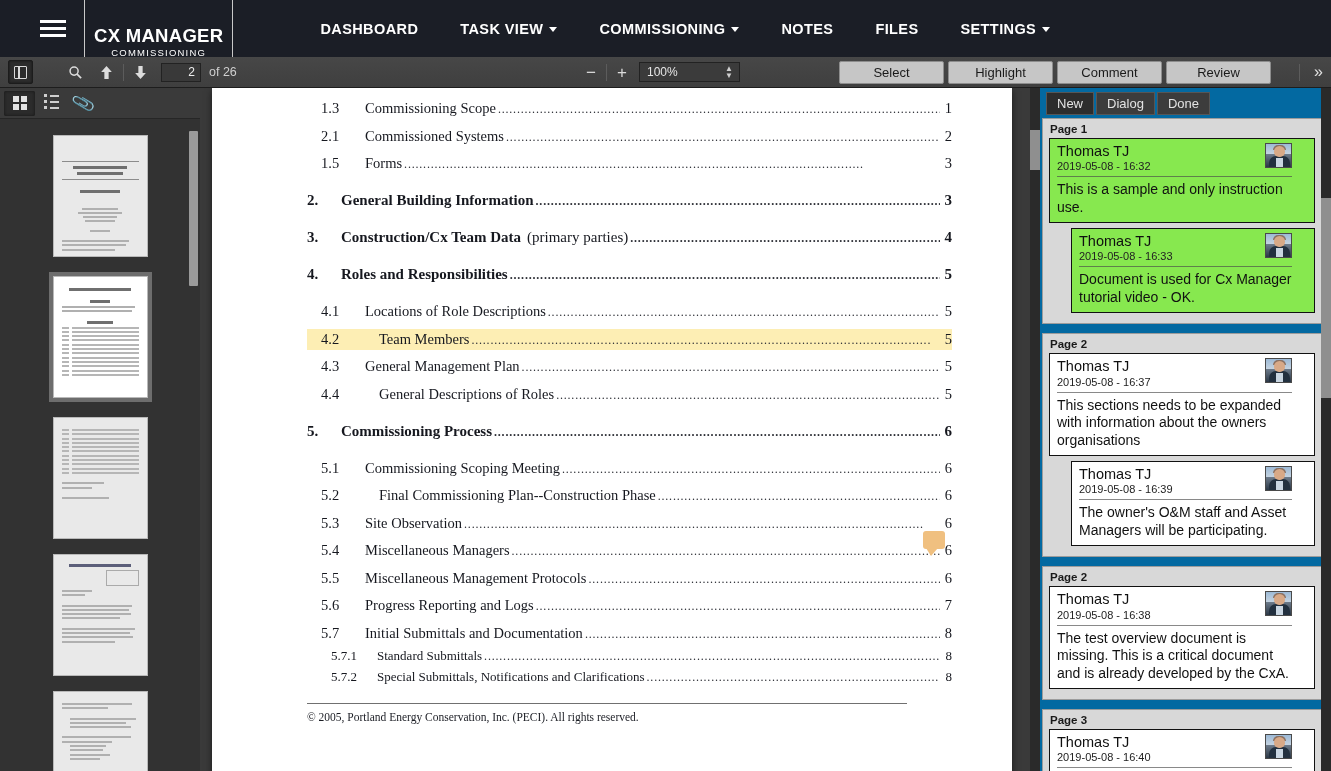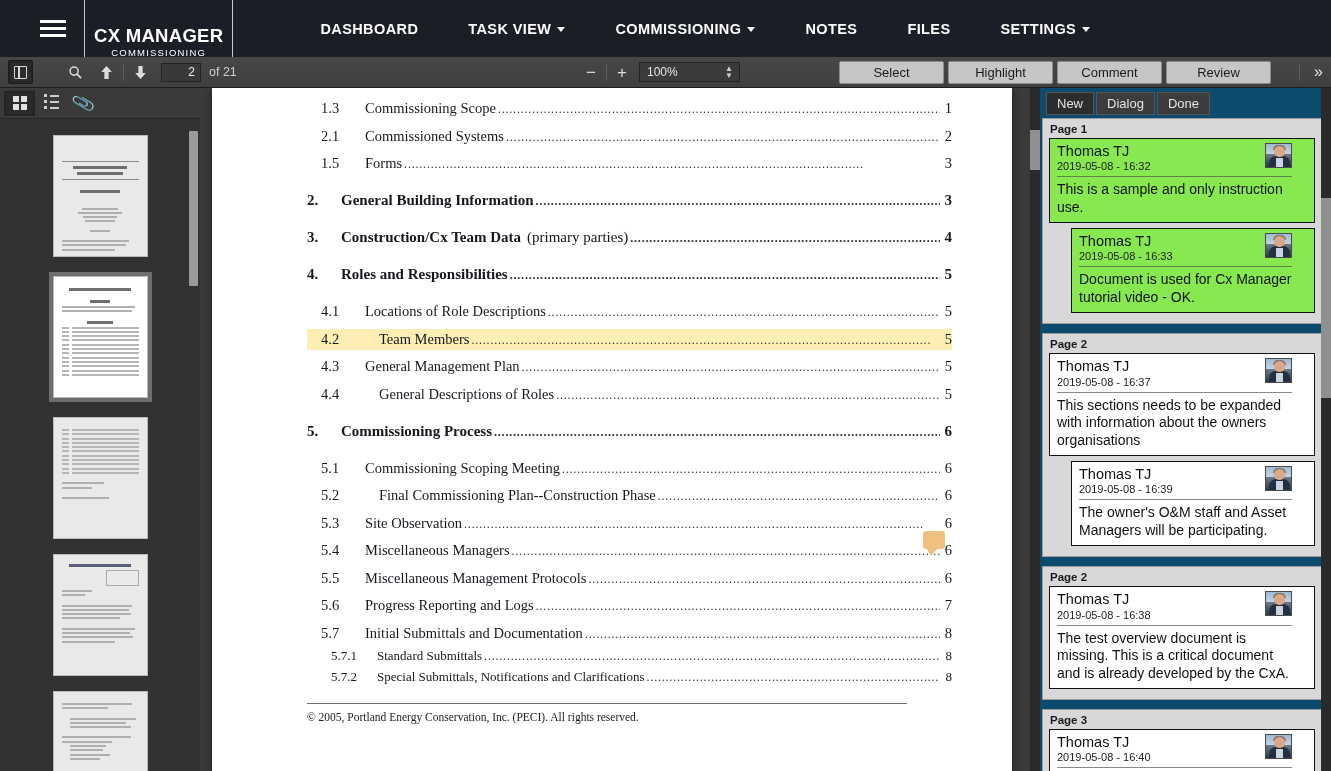--- a/index.html
+++ b/index.html
@@ -29,21 +29,21 @@
     border: 1px solid #c9c9c9;
     padding: 4px 9px 5px 9px;
     text-align: center;
     color: #ffffff;
     line-height: 1.0;
     margin-right: 14px;
     cursor: pointer;
   }
   .brand-main { font-size: 18.5px; font-weight: 700; letter-spacing: .3px; display:block;margin-top:28px; }
   .brand-sub { font-size: 9.5px; letter-spacing: 1.2px; display:block; margin-top: 2px; }
-  .nav-links { display: flex; align-items: flex-end; gap: 8px; margin-left: 52px; }
+  .nav-links { display: flex; align-items: flex-end; gap: 0px; margin-left: 52px; }
   .nav-link {
     color: #ffffff; font-size: 14.5px; font-weight: 700;
     letter-spacing: .4px; padding: 6px 21px; cursor: pointer;
     white-space: nowrap;
   }
   .nav-link .caret {
     display: inline-block; margin-left: 6px;
     border-left: 4px solid transparent; border-right: 4px solid transparent;
     border-top: 5px solid #ffffff; vertical-align: middle;
   }
@@ -171,21 +171,21 @@
     position: absolute; right: 67px; top: 443px;
     width: 22px; height: 18px; background: #f0c080; border-radius: 3px;
   }
   .comment-marker:after {
     content:''; position:absolute; left: 3px; bottom: -7px;
     border-left: 5px solid transparent; border-right: 7px solid transparent;
     border-top: 8px solid #f0c080;
   }
 
   
-  .comments-panel { width: 301px; height: 683px; background: #0c4a6e; position: relative; flex: none; }
+  .comments-panel { width: 301px; height: 683px; background: #0369a1; position: relative; flex: none; }
   .cp-scroll-track { position:absolute; left:0; top:0; width:10px; height:683px; background:#2a2a2a; }
   .cp-scroll-thumb { position:absolute; left:0; top:42px; width:10px; height:40px; background:#8f8f8f; }
   .cp-right-track { position:absolute; right:0; top:0; width:10px; height:683px; background:#2a2a2a; }
   .cp-right-thumb { position:absolute; right:0; top:110px; width:10px; height:200px; background:#8f8f8f; }
 
   .cp-toolbar { padding: 4px 0 0 16px; display: flex; gap: 2px; }
   .cp-btn {
     background: #3c3c3c; border: 1px solid #565656; color: #e3e3e3;
     font-size: 13px; padding: 3px 10px; cursor: pointer;
   }
@@ -261,21 +261,21 @@
     </svg>
   </div>
   <span class="sep"></span>
   <div class="tb-btn">
     <svg width="13" height="15" viewBox="0 0 12 14">
       <polygon points="6,13 11,7.5 8,7.5 8,1 4,1 4,7.5 1,7.5" fill="#dcdcdc"></polygon>
     </svg>
   </div>
   <div style="width:8px"></div>
   <input class="page-input" readonly="" value="2" style="">
-  <span class="of-label">of 21</span>
+  <span class="of-label">of 26</span>
 
   <div class="zoom-group">
     <div class="zoom-btn">−</div>
     <span class="sep"></span>
     <div class="zoom-btn">+</div>
     <div class="zoom-select">
       <span>100%</span>
       <span class="spin">▲<br>▼</span>
     </div>
   </div>

